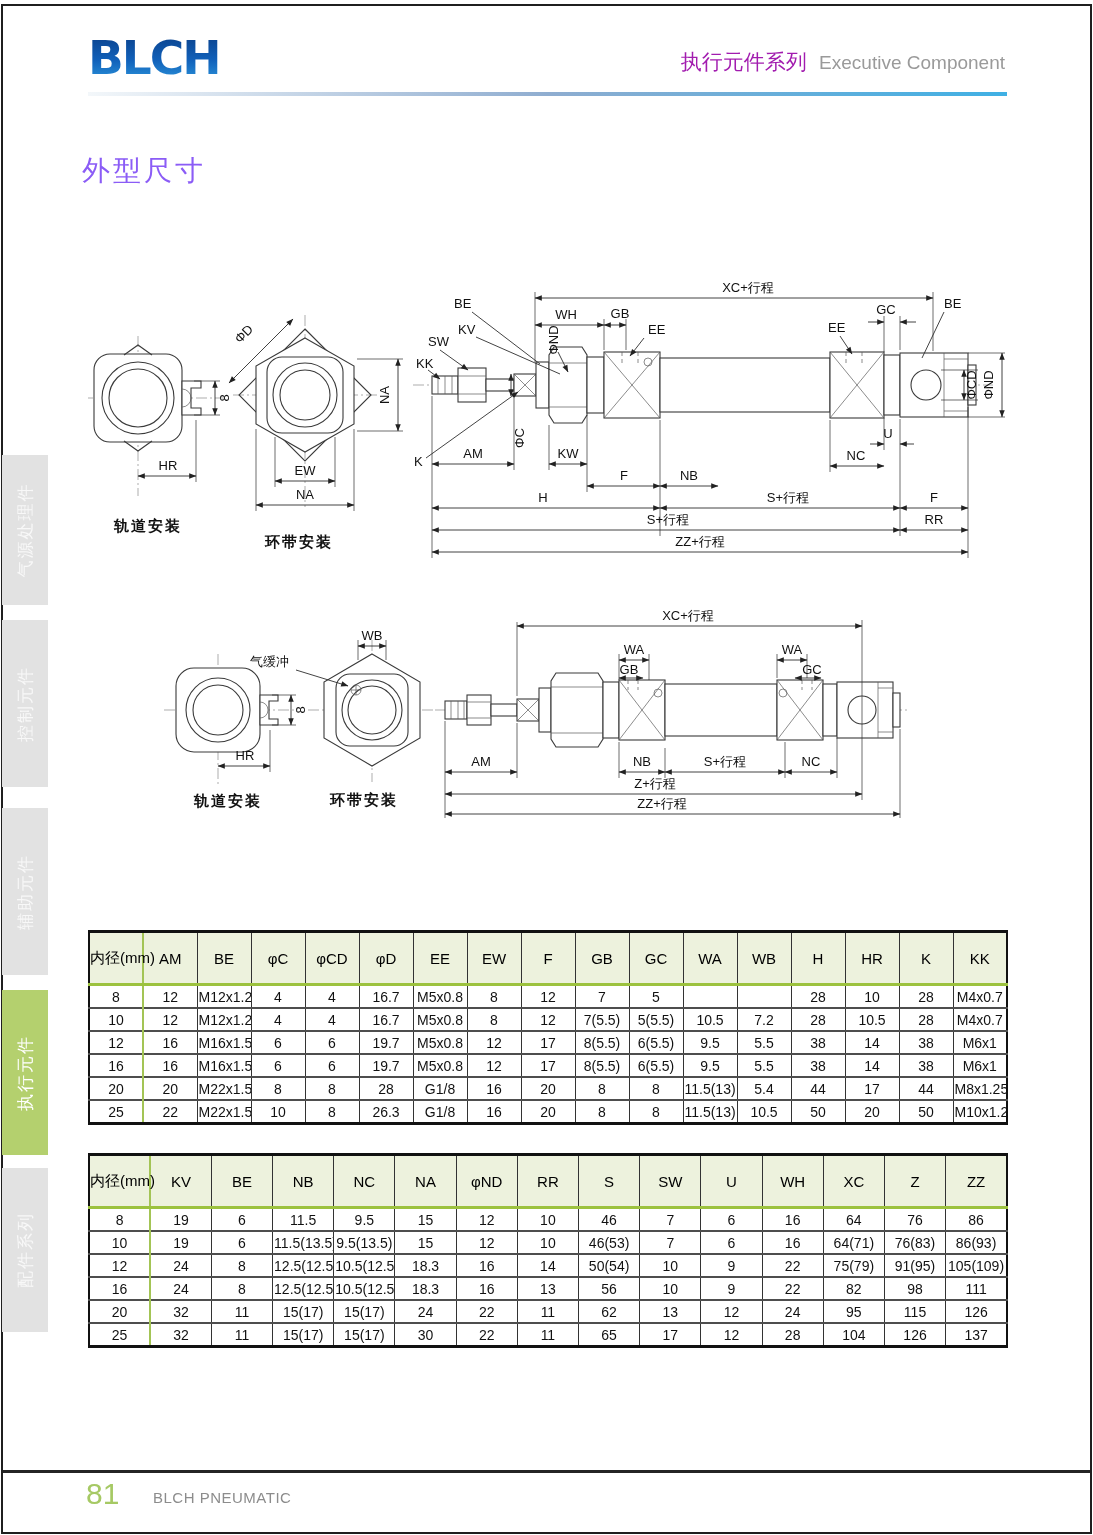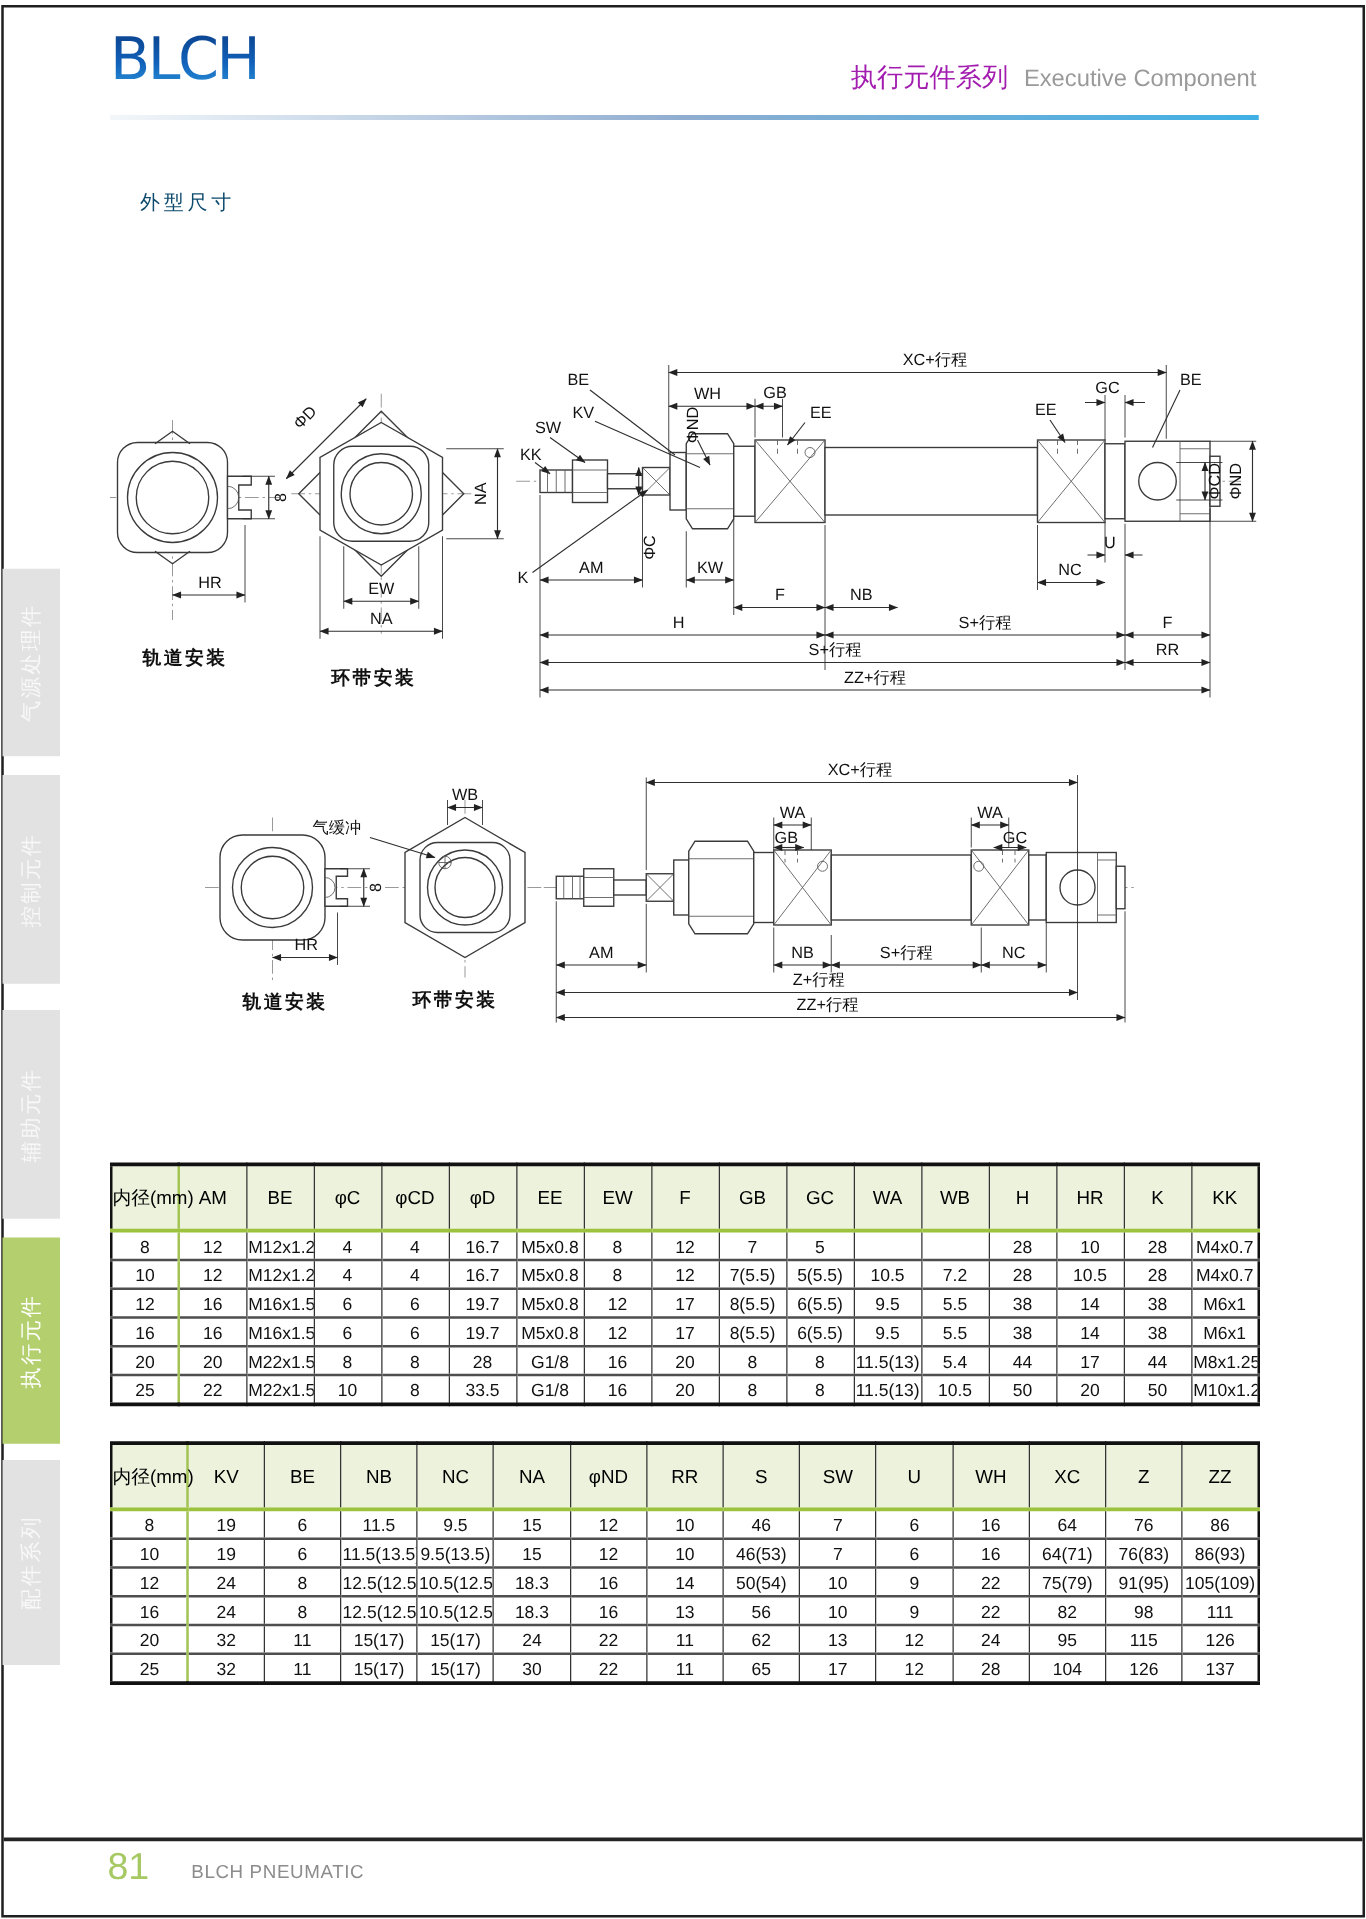--- a/index.html
+++ b/index.html
@@ -4,33 +4,33 @@
 <style>
   html,body { margin:0; padding:0; }
   body {
     width:1093px; height:1535px; position:relative; background:#ffffff;
     font-family:"Liberation Sans", sans-serif; overflow:hidden;
   }
   .page-border { position:absolute; top:4px; left:1px; right:1px; bottom:1px;
     border:2px solid #1f1f1f; pointer-events:none; }
 
   
-  .logo { position:absolute; left:88px; top:20px; font-size:47px; font-weight:400;
+  .logo { position:absolute; left:88px; top:30px; font-size:47px; font-weight:700;
     letter-spacing:-2px; font-family:"DejaVu Sans", sans-serif;
     background:linear-gradient(180deg,#0a3c84 0%,#1161ba 55%,#2f9bdf 100%);
     -webkit-background-clip:text; background-clip:text; color:transparent;text-align:center;
     -webkit-text-fill-color:transparent; }
   .header-right { position:absolute; top:48px; right:88px; white-space:nowrap; }
   .series-zh { font-size:21px; color:#a21caf; }
   .series-en { font-size:19px; color:#9a9a9a; margin-left:8px; }
   .header-line { position:absolute; left:88px; right:86px; top:92px; height:4px;
     background:linear-gradient(to right,#f3f7fa 0%,#8fadd0 50%,#3fb0e4 100%); }
 
-  .page-title { position:absolute; left:112px; top:152px; font-size:16px;
-    color:#0c4a6e; letter-spacing:3px; }
+  .page-title { position:absolute; left:82px; top:152px; font-size:28px;
+    color:#8b5cf6; letter-spacing:3px; }
 
   
   .side-tab { position:absolute; left:2px; width:46px; background:#e2e2e2; }
   .side-tab.active { background:#b4d06e; }
   .side-tab span { position:absolute; left:50%; top:50%;
     transform:translate(-50%,-50%) rotate(-90deg); transform-origin:center;
     white-space:nowrap; font-size:17px; letter-spacing:2px; color:#f8f8f8; }
   .side-tab.active span { color:#ffffff; }
 
   
@@ -486,21 +486,21 @@
           <td>17</td>
           <td>44</td>
           <td>M8x1.25</td>
         </tr>
         <tr>
           <td>25</td>
           <td>22</td>
           <td>M22x1.5</td>
           <td>10</td>
           <td>8</td>
-          <td>33.5</td>
+          <td>26.3</td>
           <td>G1/8</td>
           <td>16</td>
           <td>20</td>
           <td>8</td>
           <td>8</td>
           <td>11.5(13)</td>
           <td>10.5</td>
           <td>50</td>
           <td>20</td>
           <td>50</td>

